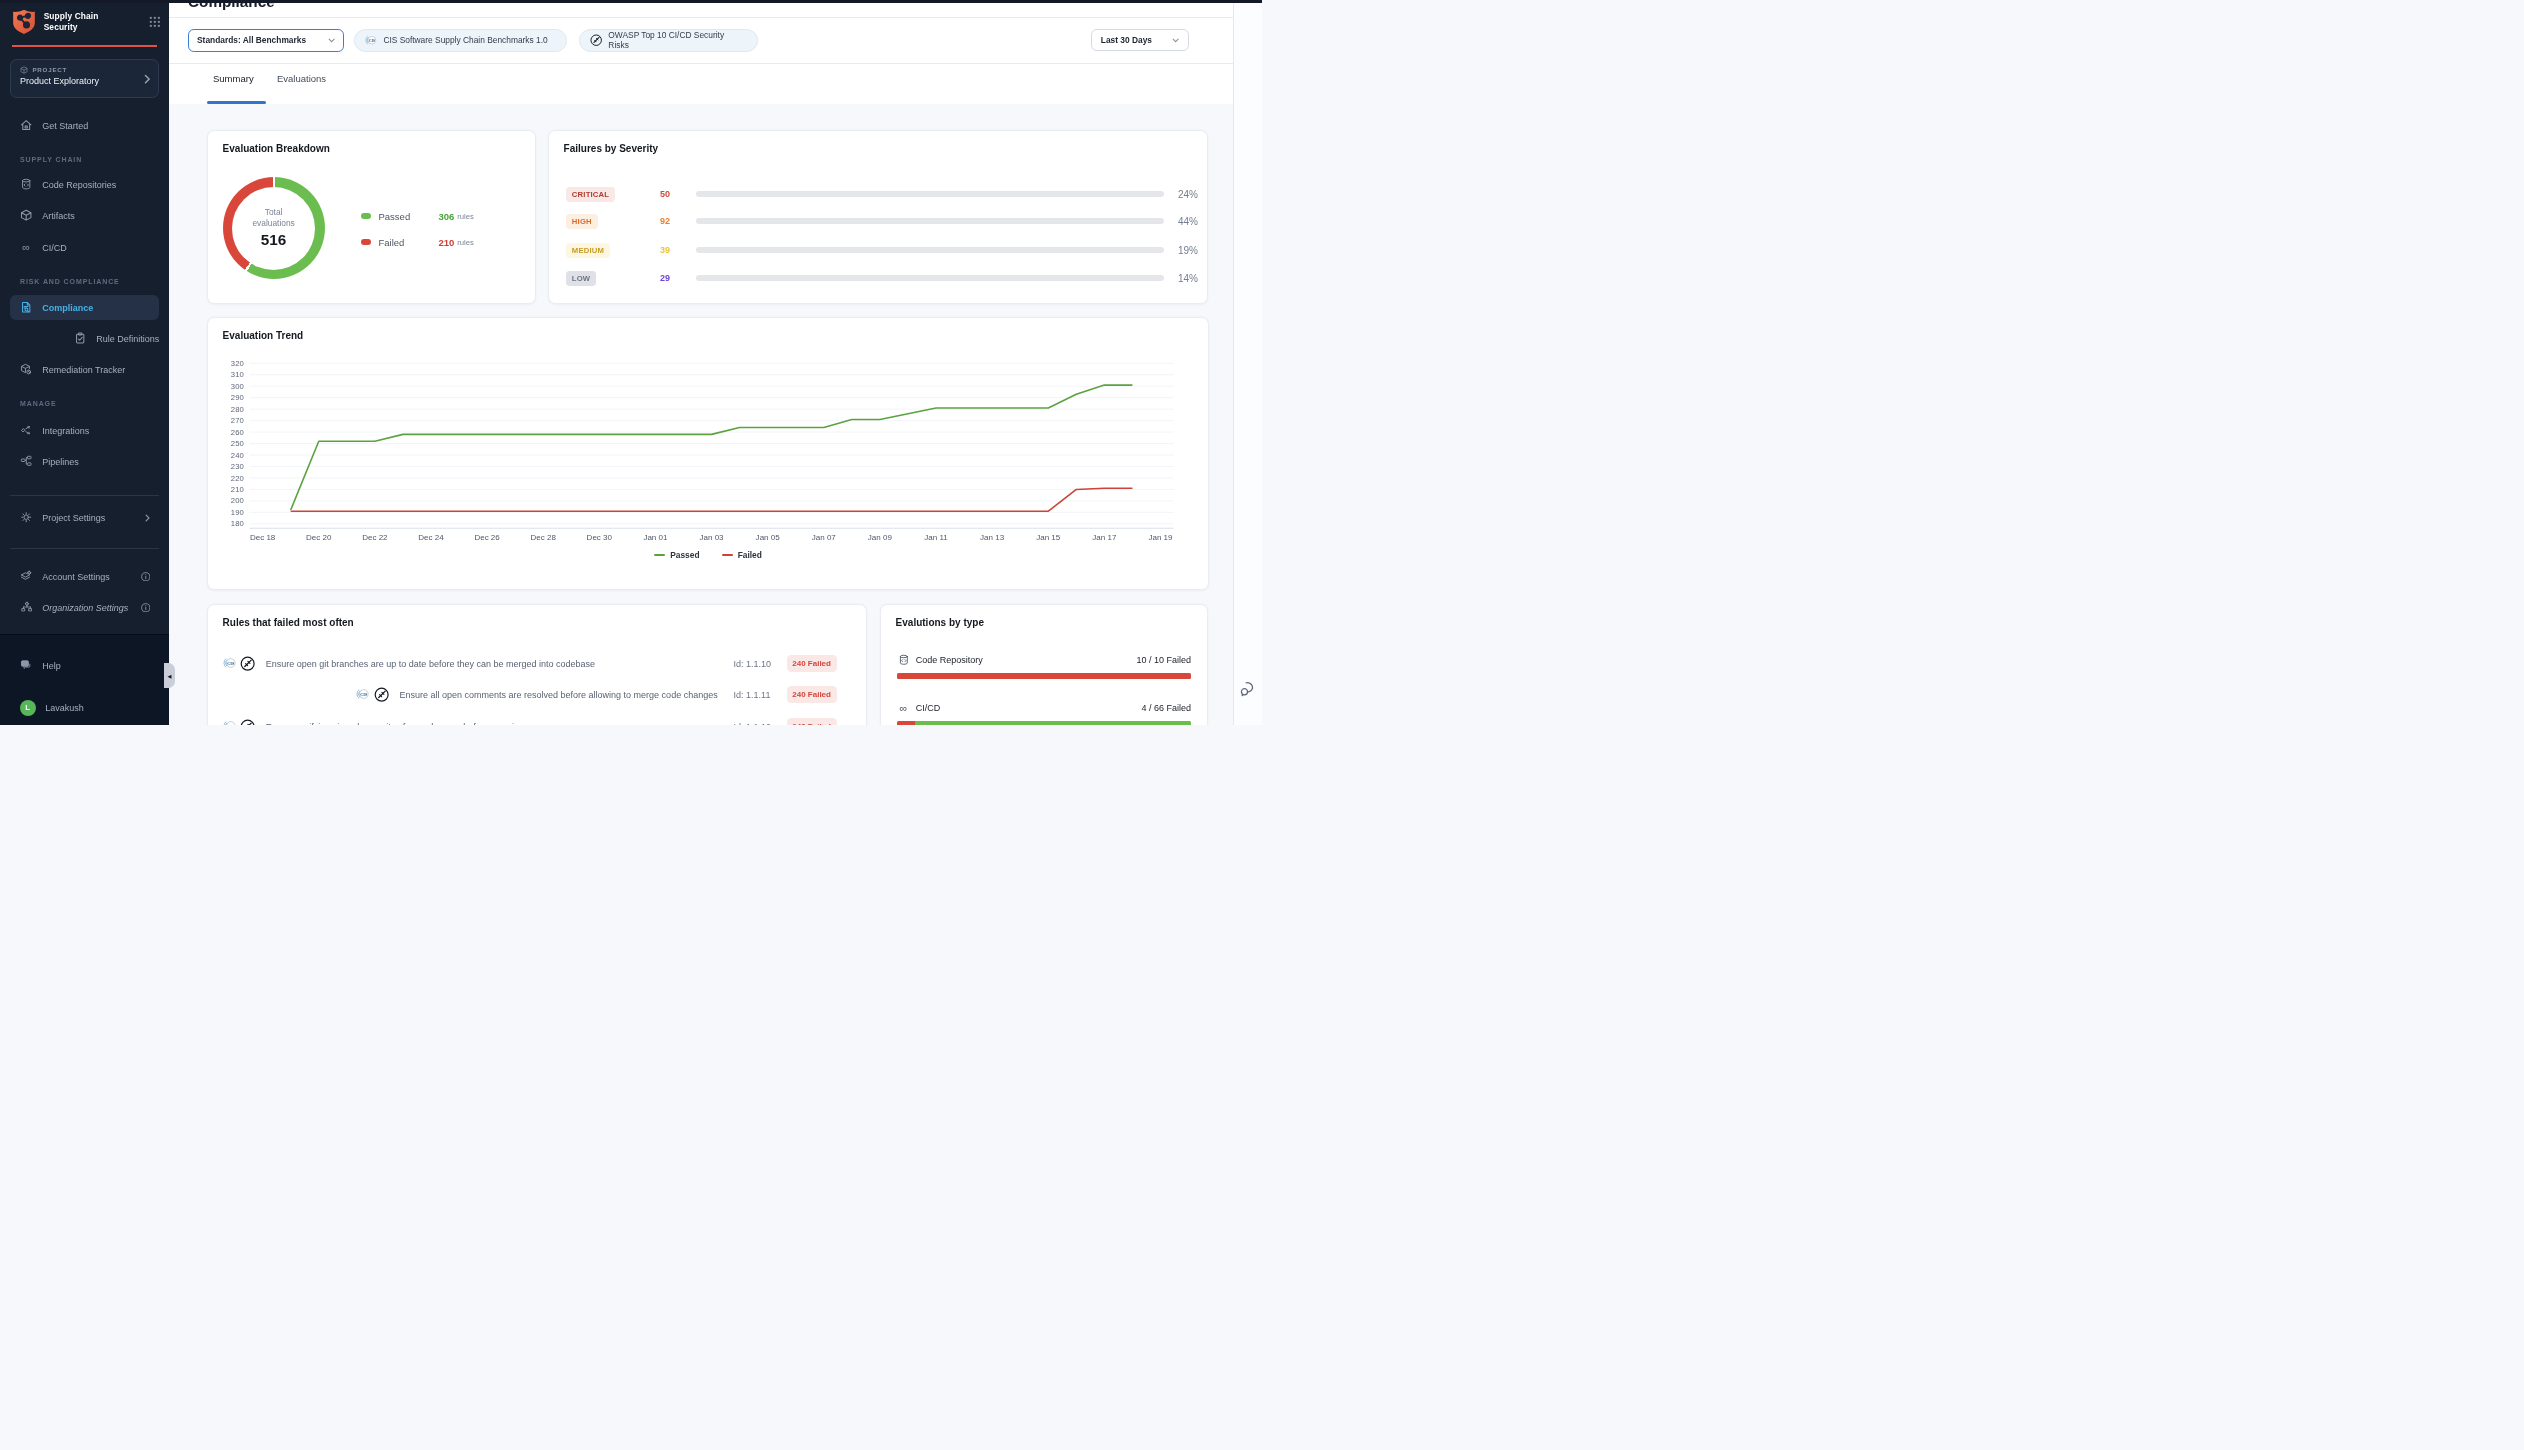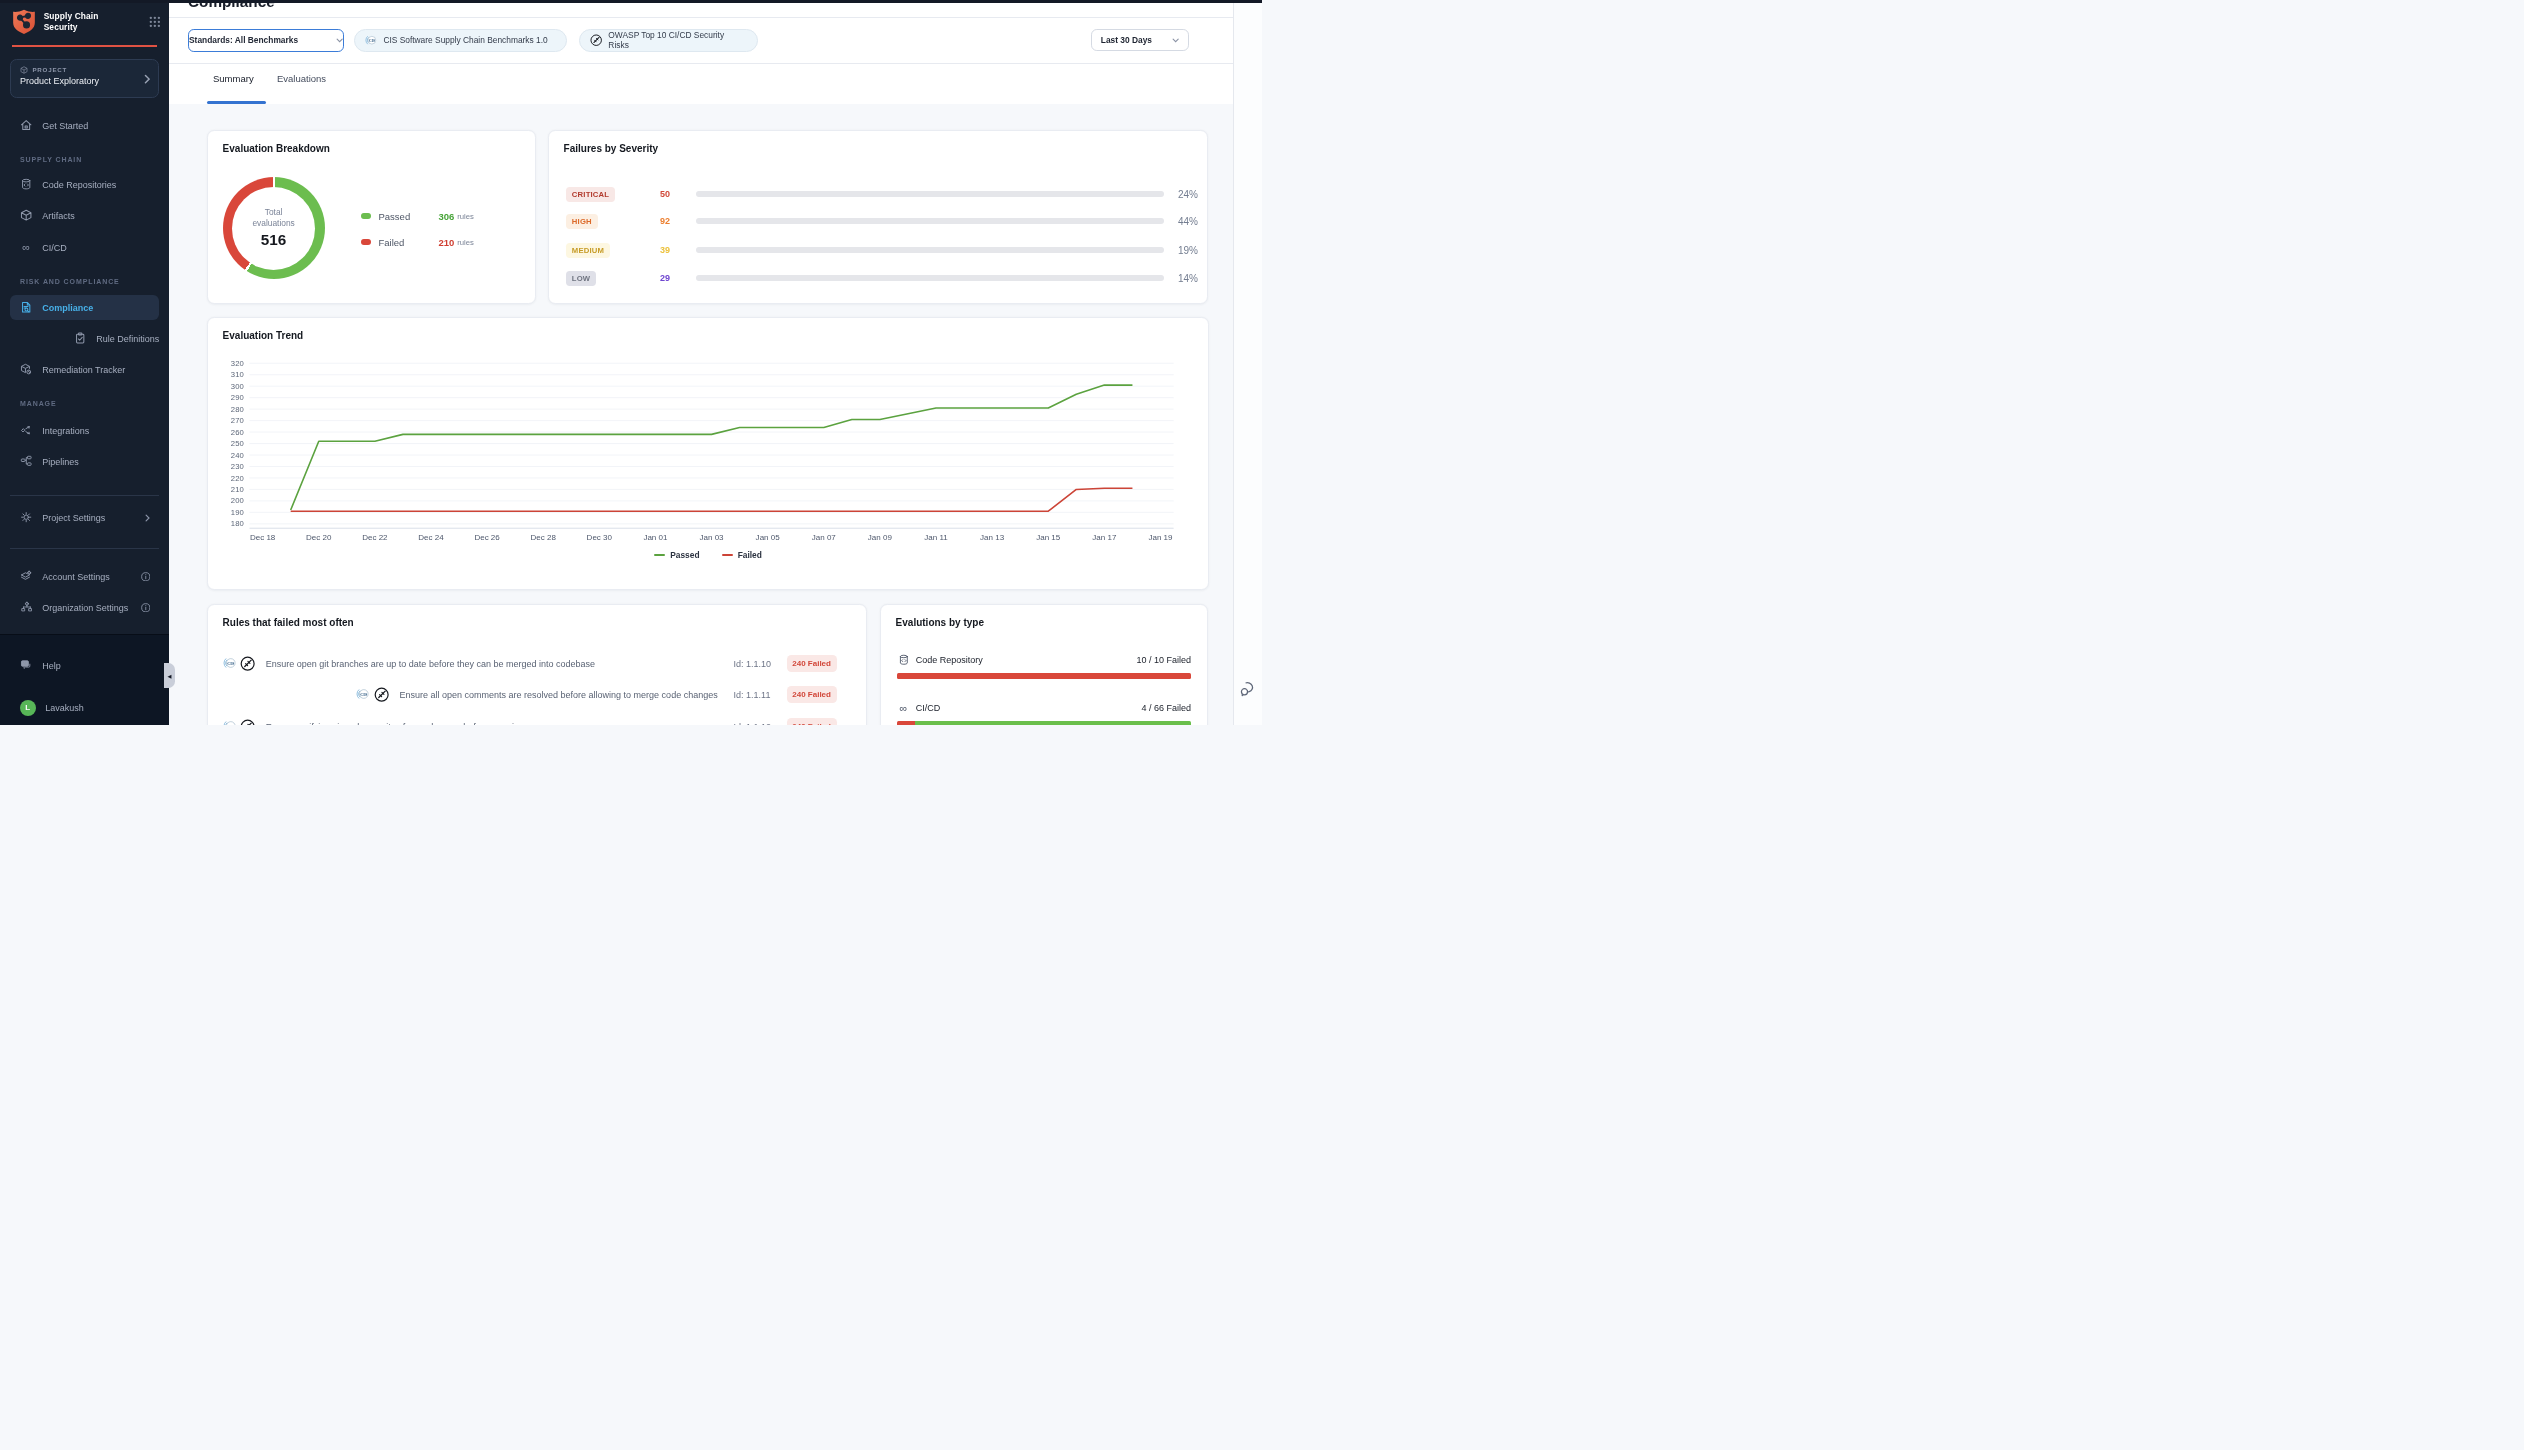--- a/index.html
+++ b/index.html
@@ -31,21 +31,21 @@
   .side-footer { position:absolute; left:0; right:0; top:634px; bottom:0; background:#0d1624; border-top:0.7px solid #070d17; }
   .avatar { width:16px; height:16px; border-radius:50%; background:#57b657; color:#ffffff; font-size:8px; font-weight:700; display:flex; align-items:center; justify-content:center; flex:none; }
   .collapse-tab { position:absolute; left:164px; top:663px; width:11px; height:25px; background:#c9ced9; border-radius:0 6.6px 6.6px 0; display:flex; align-items:center; justify-content:center; color:#141925; font-size:5.1px; z-index:45; cursor:pointer; }
   .inf-glyph { font-size:11px; color:inherit; line-height:1; }
 
   
   .header-bg { position:absolute; left:169px; top:2.9px; width:1064px; height:101px; background:#ffffff; }
   .page-title { position:absolute; left:188px; top:-7.3px; font-size:15.3px; font-weight:700; color:#181d29; z-index:10; }
   .hdr-rule1 { position:absolute; left:169px; top:17px; width:1064px; height:0.7px; background:#e7eaf0; }
   .hdr-rule2 { position:absolute; left:169px; top:63px; width:1064px; height:0.7px; background:#e7eaf0; }
-  .standards-dd { position:absolute; left:188px; top:28.5px; width:156px; height:23.4px; background:#fff; border:1.1px solid #3b7cd8; border-radius:5.8px; display:flex; align-items:center; padding:0 0; font-size:8.4px; font-weight:600; color:#252b38; cursor:pointer; }
+  .standards-dd { position:absolute; left:188px; top:28.5px; width:156px; height:23.4px; background:#fff; border:1.1px solid #3b7cd8; border-radius:5.8px; display:flex; align-items:center; padding:0 8px; font-size:8.4px; font-weight:600; color:#252b38; cursor:pointer; }
   .standards-dd .chev { margin-left:auto; color:#8b93a5; }
   .chip { position:absolute; top:28.5px; height:23.4px; background:#edf5fa; border:0.7px solid #dee8f0; border-radius:11.7px; display:flex; align-items:center; gap:5.8px; padding:0 10.2px; font-size:8.4px; color:#333b4a; cursor:pointer; }
   .chip-cis { left:354px; width:213px; }
   .chip-owasp { left:579px; width:179px; }
   .date-dd { position:absolute; left:1091px; top:29px; width:98px; height:22px; background:#fff; border:0.7px solid #d5dae3; border-radius:5.8px; display:flex; align-items:center; justify-content:space-between; padding:0 8.8px; font-size:8.4px; font-weight:600; color:#1d2330; cursor:pointer; }
   .date-dd .chev { color:#8b93a5; }
   .tab { position:absolute; top:73px; font-size:9.5px; cursor:pointer; }
   .tab-summary { left:213px; font-weight:400; color:#171c28; }
   .tab-evals { left:277px; font-weight:500; color:#454d5e; }
   .tab-underline { position:absolute; left:207px; top:101px; width:59px; height:2.6px; background:#3473d0; border-radius:2.2px; }
@@ -289,21 +289,21 @@
       </span>
       <span>Account Settings</span>
       <span class="nav-trail">
         <svg width="9.5" height="9.5" viewBox="0 0 13 13" fill="none" stroke="#8d96aa" stroke-width="1.2">
             <circle cx="6.5" cy="6.5" r="5.6"></circle>
             <path d="M6.5 6 v3.2 M6.5 3.6 v.3" stroke-linecap="round"></path>
           </svg>
       </span>
     </div>
 
-    <div class="nav-item" style="top:595px;">
+    <div class="nav-item" style="top:595px;font-style:italic;">
       <span class="nicon">
         <svg width="12.4" height="12.4" viewBox="0 0 17 17" fill="none" stroke="#8f98ab" stroke-width="1.2" stroke-linecap="round" stroke-linejoin="round">
             <circle cx="9.5" cy="3.8" r="1.9"></circle>
             <path d="M9.5 1.4v.6 M9.5 5.8v.6 M7.3 3.8h.6 M11.1 3.8h.6 M9.5 6.4 v1.8 M4.8 8.2 h9.4 M4.8 8.2 v2.2 M14.2 8.2 v2.2"></path>
             <rect x="3" y="10.4" width="3.4" height="3.2"></rect>
             <rect x="12.4" y="10.4" width="3.4" height="3.2"></rect>
           </svg>
       </span>
       <span>Organization Settings</span>
       <span class="nav-trail">

